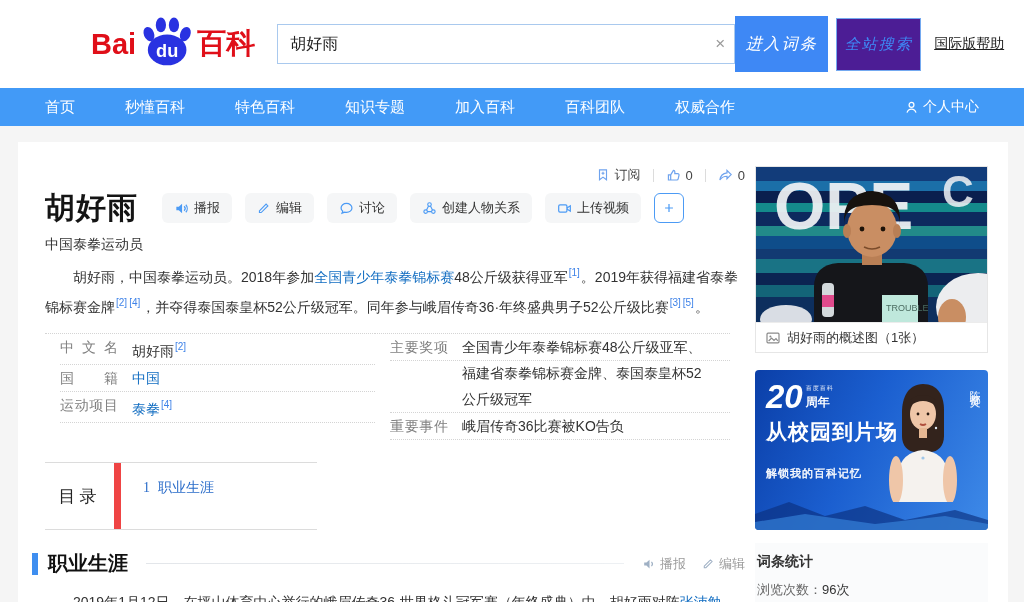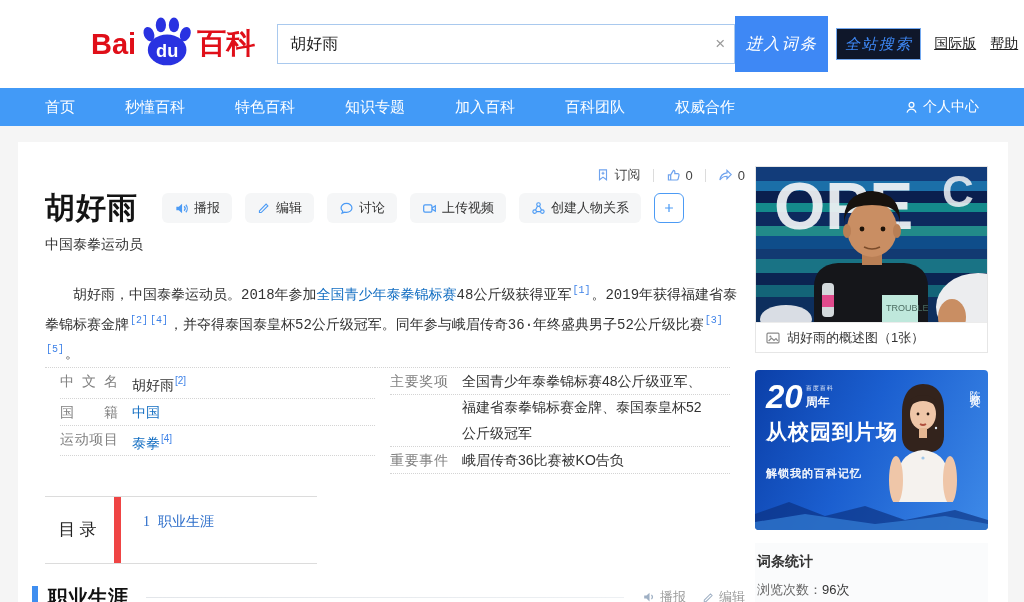--- a/index.html
+++ b/index.html
@@ -10,23 +10,23 @@
   .topbar { height:88px; background:#fff; display:flex; align-items:center; padding-left:91px; position:relative; }
   .logo { display:flex; align-items:center; cursor:pointer; }
   .logo-bai, .logo-baike { font-size:29px; font-weight:bold; color:#E00F19; letter-spacing:0; }
   .logo-paw { width:58px; height:50px; margin:0 2px 0 1px; position:relative; top:-2px; }
   .searchbox { margin-left:22px; position:relative; }
   .searchbox input { width:458px; height:40px; border:1px solid #A9C9EE; padding:0 34px 0 12px;
     font-size:16px; color:#222; outline:none; font-family:inherit; }
   .clear-x { position:absolute; right:10px; top:9px; font-size:17px; color:#9a9a9a; cursor:pointer; line-height:22px; }
   .btn-enter { width:93px; height:56px; background:#3E88F5; color:#fff; border:none; cursor:pointer;
     font-size:16px; font-family:"Liberation Serif", serif; font-style:italic; letter-spacing:2px; }
-  .btn-sitesearch { width:85px; height:32px; background:#0f172a; color:#3E88F5; border:1px solid #74A9F0; cursor:pointer;
+  .btn-sitesearch { width:85px; height:53px; background:#4c1d95; color:#3E88F5; border:1px solid #74A9F0; cursor:pointer;
     font-size:15px; font-family:"Liberation Serif", serif; font-style:italic; letter-spacing:2px; margin-left:8px; }
-  .top-links { margin-left:13px; display:flex; gap:14px; }
+  .top-links { margin-left:13px; display:flex; }
   .top-links a { font-size:14px; color:#222; text-decoration:underline; cursor:pointer; }
 
   
   .nav { height:38px; background:#429AF7; display:flex; align-items:center; padding:15px 45px; }
   .nav-item { color:#fff; font-size:15px; margin-right:50px; cursor:pointer; white-space:nowrap; }
   .nav-spacer { flex:1; }
   .user-center { color:#fff; font-size:14px; display:flex; align-items:center; gap:4px; cursor:pointer; }
 
   
   .content-bg { background:#F5F5F5; height:476px; }
@@ -44,26 +44,26 @@
   .tbtn { height:30px; background:#F5F6F7; border-radius:6px; border:none; display:flex; align-items:center;
     gap:5px; padding:0 12px; font-size:13px; color:#333; cursor:pointer; font-family:inherit; }
   .tbtn .bicon { color:#4C9BF5; display:inline-flex; }
   .tbtn-plus { width:30px; height:30px; background:#fff; border:1px solid #4C9BF5; border-radius:6px;
     color:#4C9BF5; display:flex; align-items:center; justify-content:center; cursor:pointer; }
 
   .subtitle { margin-top:8px; font-size:14px; color:#333; }
 
   .para { font-size:14px; line-height:26px; color:#333; }
   .indent { text-indent:2em; }
-  .summary { margin-top:24px; width:700px;font-family:Liberation Mono, monospace; }
+  .summary { margin-top:6px; width:700px; }
   a.blue { color:#136EC2; text-decoration:none; cursor:pointer; }
   sup.ref { color:#3E82E8; font-size:10px; cursor:pointer; margin:0 1px; }
 
   
-  .infobox { width:700px; display:flex; }
+  .infobox { margin-top:14px; width:700px; display:flex; }
   .ib-col { border-top:1px dotted #D4D4D4; }
   .ib-col.left { width:330px; padding-left:15px; }
   .ib-col.right { width:355px; padding-left:15px; }
   .ib-row { display:flex; line-height:26px; font-size:14px; border-bottom:1px dotted #D4D4D4; position:relative; }
   .ib-label { width:58px; color:#808080; text-align:justify; text-align-last:justify; margin-right:14px; flex:none; }
   .ib-value { color:#333; }
   .ib-row.tall .ib-value { width:248px; }
   .ib-row.tall::after { content:""; position:absolute; left:0; right:0; top:26px; border-top:1px dotted #D4D4D4; }
 
   
@@ -220,37 +220,37 @@
         <button class="tbtn">
           <span class="bicon">
             <svg width="15" height="15" viewBox="0 0 16 16" fill="none" stroke="currentColor" stroke-width="1.3">
               <path d="M8 2.6c3.2 0 5.8 2.1 5.8 4.8S11.2 12.2 8 12.2c-.7 0-1.3-.1-1.9-.3L3.2 13l.8-2.2c-1-.9-1.8-2-1.8-3.4C2.2 4.7 4.8 2.6 8 2.6z"></path>
             </svg>
           </span>
           <span>讨论</span>
         </button>
         <button class="tbtn">
           <span class="bicon">
-            <svg width="15" height="15" viewBox="0 0 16 16" fill="none" stroke="currentColor" stroke-width="1.3">
-              <rect x="1.8" y="4.2" width="8.8" height="7.6" rx="1.4"></rect>
-                  <path d="M10.6 7.4l3.6-2.3v5.8l-3.6-2.3"></path>
-            </svg>
-          </span>
-          <span>上传视频</span>
-        </button>
-        <button class="tbtn">
-          <span class="bicon">
             <svg width="15" height="15" viewBox="0 0 16 16" fill="none" stroke="currentColor" stroke-width="1.2">
               <circle cx="8" cy="3.8" r="1.9"></circle>
                   <circle cx="3.9" cy="11.3" r="1.9"></circle>
                   <circle cx="12.1" cy="11.3" r="1.9"></circle>
               <path d="M7 5.4L4.8 9.6M9 5.4l2.2 4.2M5.8 11.3h4.4"></path>
             </svg>
           </span>
           <span>创建人物关系</span>
+        </button>
+        <button class="tbtn">
+          <span class="bicon">
+            <svg width="15" height="15" viewBox="0 0 16 16" fill="none" stroke="currentColor" stroke-width="1.3">
+              <rect x="1.8" y="4.2" width="8.8" height="7.6" rx="1.4"></rect>
+                  <path d="M10.6 7.4l3.6-2.3v5.8l-3.6-2.3"></path>
+            </svg>
+          </span>
+          <span>上传视频</span>
         </button>
         <button class="tbtn-plus">
           <svg width="14" height="14" viewBox="0 0 16 16" fill="none" stroke="currentColor" stroke-width="1.4">
             <path d="M8 3.5v9M3.5 8h9"></path>
           </svg>
         </button>
       </div>
     </div>
 
     <div class="subtitle">中国泰拳运动员</div>

